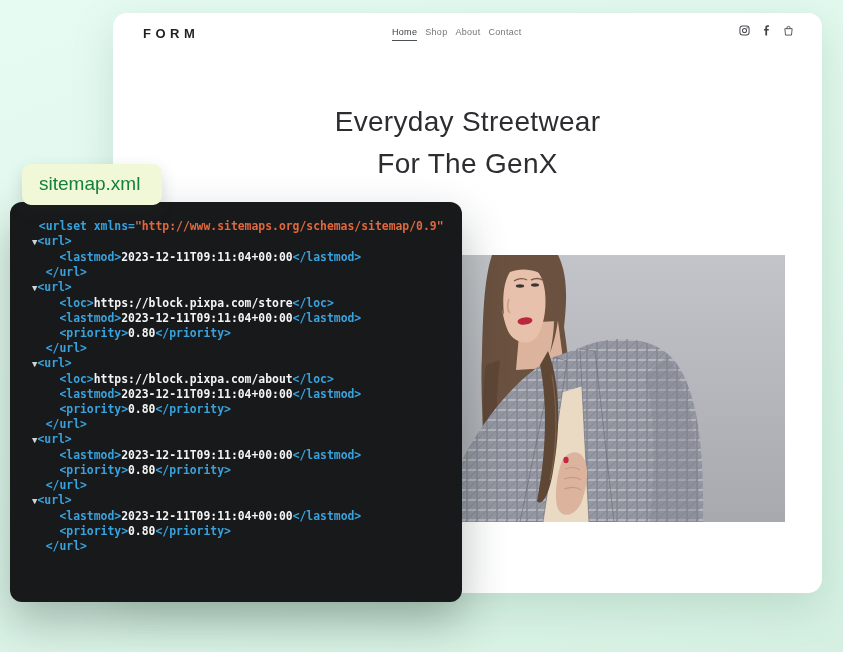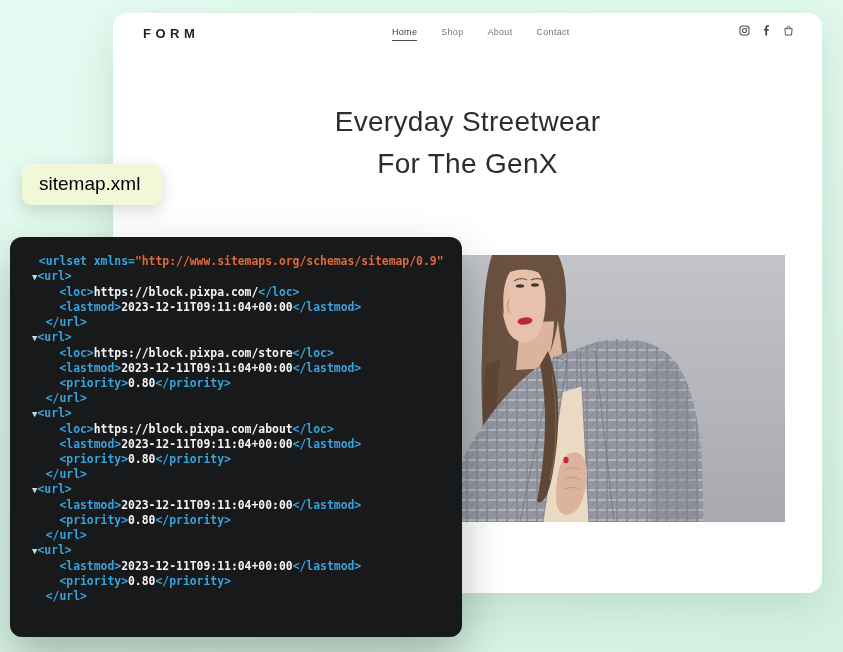--- a/index.html
+++ b/index.html
@@ -29,21 +29,21 @@
   }
   .site-header{
     position:absolute;left:0;top:0;width:100%;height:46px;
     display:flex;align-items:center;
   }
   .logo{
     position:absolute;left:30px;top:13px;
     font-size:13px;font-weight:700;letter-spacing:4.5px;color:#1f2125;
   }
   .nav{
-    position:absolute;left:279px;top:14px;display:flex;gap:24px;
+    position:absolute;left:279px;top:14px;display:flex;gap:8px;
   }
   .nav a{
     font-size:9px;color:#72757a;text-decoration:none;letter-spacing:.3px;
     padding-bottom:3px;cursor:pointer;
   }
   .nav a.active{color:#3a3d42;border-bottom:1px solid #4c4f54;}
   .social{
     position:absolute;right:28px;top:12px;display:flex;gap:11px;align-items:center;
   }
   .social .sicon{width:11px;height:11px;display:block;cursor:pointer;}
@@ -60,33 +60,32 @@
     overflow:hidden;background:#b0b3b9;
   }
   .hero-photo svg{display:block;width:100%;height:100%;}
 
   
   .file-label{
     position:absolute;left:22px;top:164px;z-index:6;
     background:var(--label-bg);
     border-radius:9px;
     padding:9px 22px 10px 17px;
-    font-size:19px;color:#000000;
+    font-size:19px;color:#15803d;
     box-shadow:0 6px 16px rgba(40,60,50,.18);
   }
 
   
   .code-panel{
     position:absolute;left:10px;top:202px;width:452px;height:400px;z-index:5;
     background:var(--code-bg);
     border-radius:12px;
     box-shadow:0 20px 45px rgba(20,40,30,.30);
     padding:17px 18px 12px 22px;
     overflow:hidden;
-    margin-top:35px;
   }
   .code-lines{
     font-family:"DejaVu Sans Mono", monospace;
     font-size:11.4px;font-weight:700;line-height:15px;
   }
   .code-line{white-space:pre;}
   .tok-tag{color:var(--code-tag);}
   .tok-str{color:var(--code-str);}
   .tok-txt{color:var(--code-txt);}
   .tok-arrow{color:var(--code-arrow);font-size:9px;}
@@ -185,21 +184,20 @@
       </svg>
     </div>
   </div>
 
   <div class="file-label">sitemap.xml</div>
 
   <div class="code-panel">
     <div class="code-lines">
         <div class="code-line"><span class="tok-txt"> </span><span class="tok-tag">&lt;urlset </span><span class="tok-tag">xmlns=</span><span class="tok-str">"http://www.sitemaps.org/schemas/sitemap/0.9"</span></div>
         <div class="code-line"><span class="tok-arrow">▼</span><span class="tok-tag">&lt;url&gt;</span></div>
-        <div class="code-line"><span class="tok-txt">    </span><span class="tok-tag">&lt;loc&gt;</span><span class="tok-txt">https://block.pixpa.com/</span><span class="tok-tag">&lt;/loc&gt;</span></div>
         <div class="code-line"><span class="tok-txt">    </span><span class="tok-tag">&lt;lastmod&gt;</span><span class="tok-txt">2023-12-11T09:11:04+00:00</span><span class="tok-tag">&lt;/lastmod&gt;</span></div>
         <div class="code-line"><span class="tok-txt">  </span><span class="tok-tag">&lt;/url&gt;</span></div>
         <div class="code-line"><span class="tok-arrow">▼</span><span class="tok-tag">&lt;url&gt;</span></div>
         <div class="code-line"><span class="tok-txt">    </span><span class="tok-tag">&lt;loc&gt;</span><span class="tok-txt">https://block.pixpa.com/store</span><span class="tok-tag">&lt;/loc&gt;</span></div>
         <div class="code-line"><span class="tok-txt">    </span><span class="tok-tag">&lt;lastmod&gt;</span><span class="tok-txt">2023-12-11T09:11:04+00:00</span><span class="tok-tag">&lt;/lastmod&gt;</span></div>
         <div class="code-line"><span class="tok-txt">    </span><span class="tok-tag">&lt;priority&gt;</span><span class="tok-txt">0.80</span><span class="tok-tag">&lt;/priority&gt;</span></div>
         <div class="code-line"><span class="tok-txt">  </span><span class="tok-tag">&lt;/url&gt;</span></div>
         <div class="code-line"><span class="tok-arrow">▼</span><span class="tok-tag">&lt;url&gt;</span></div>
         <div class="code-line"><span class="tok-txt">    </span><span class="tok-tag">&lt;loc&gt;</span><span class="tok-txt">https://block.pixpa.com/about</span><span class="tok-tag">&lt;/loc&gt;</span></div>
         <div class="code-line"><span class="tok-txt">    </span><span class="tok-tag">&lt;lastmod&gt;</span><span class="tok-txt">2023-12-11T09:11:04+00:00</span><span class="tok-tag">&lt;/lastmod&gt;</span></div>

